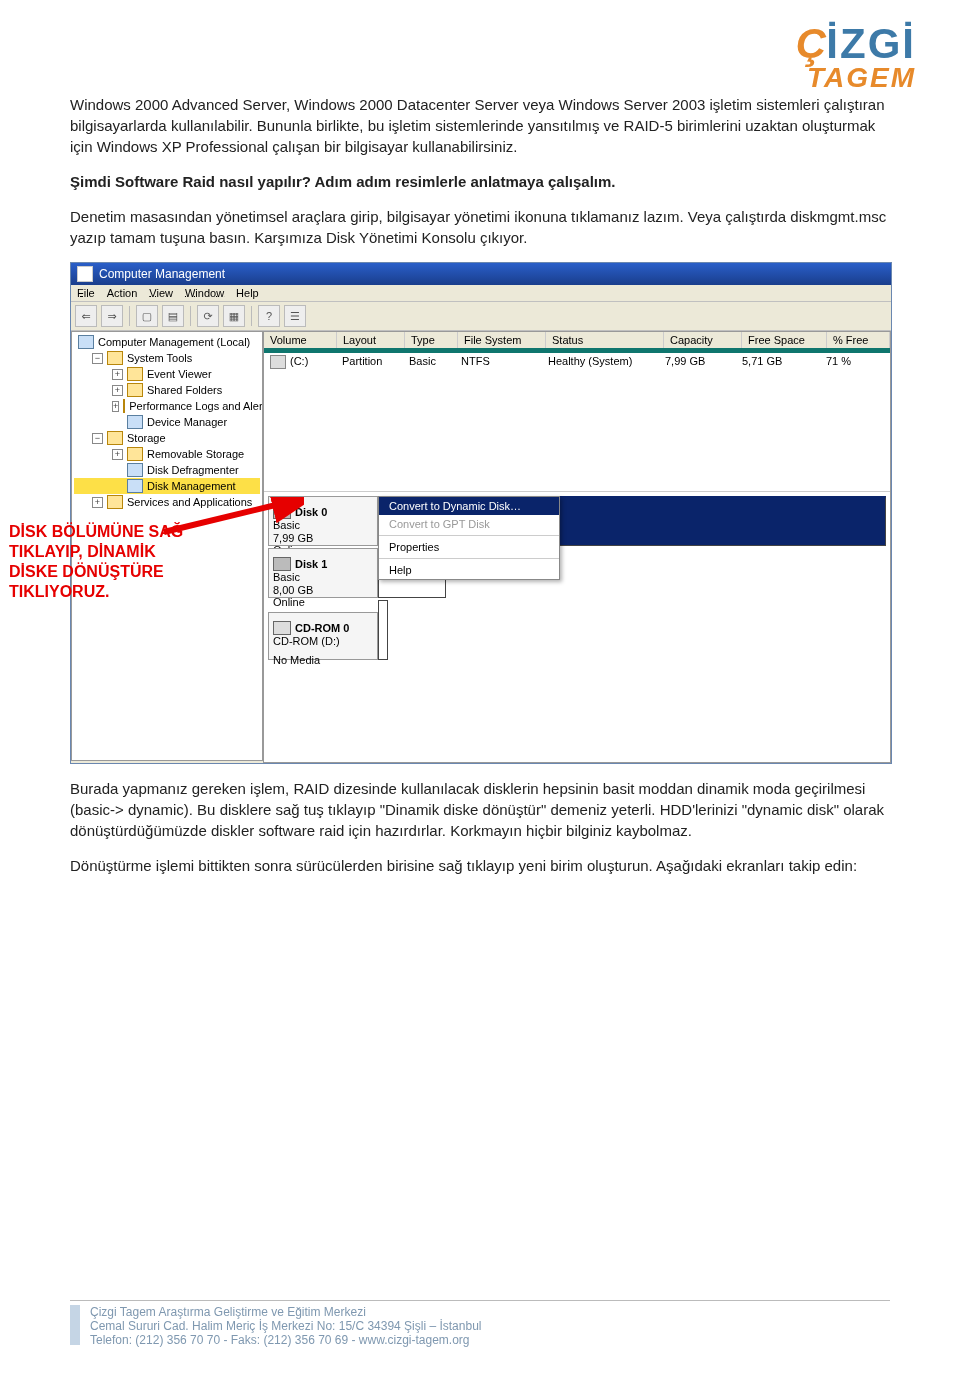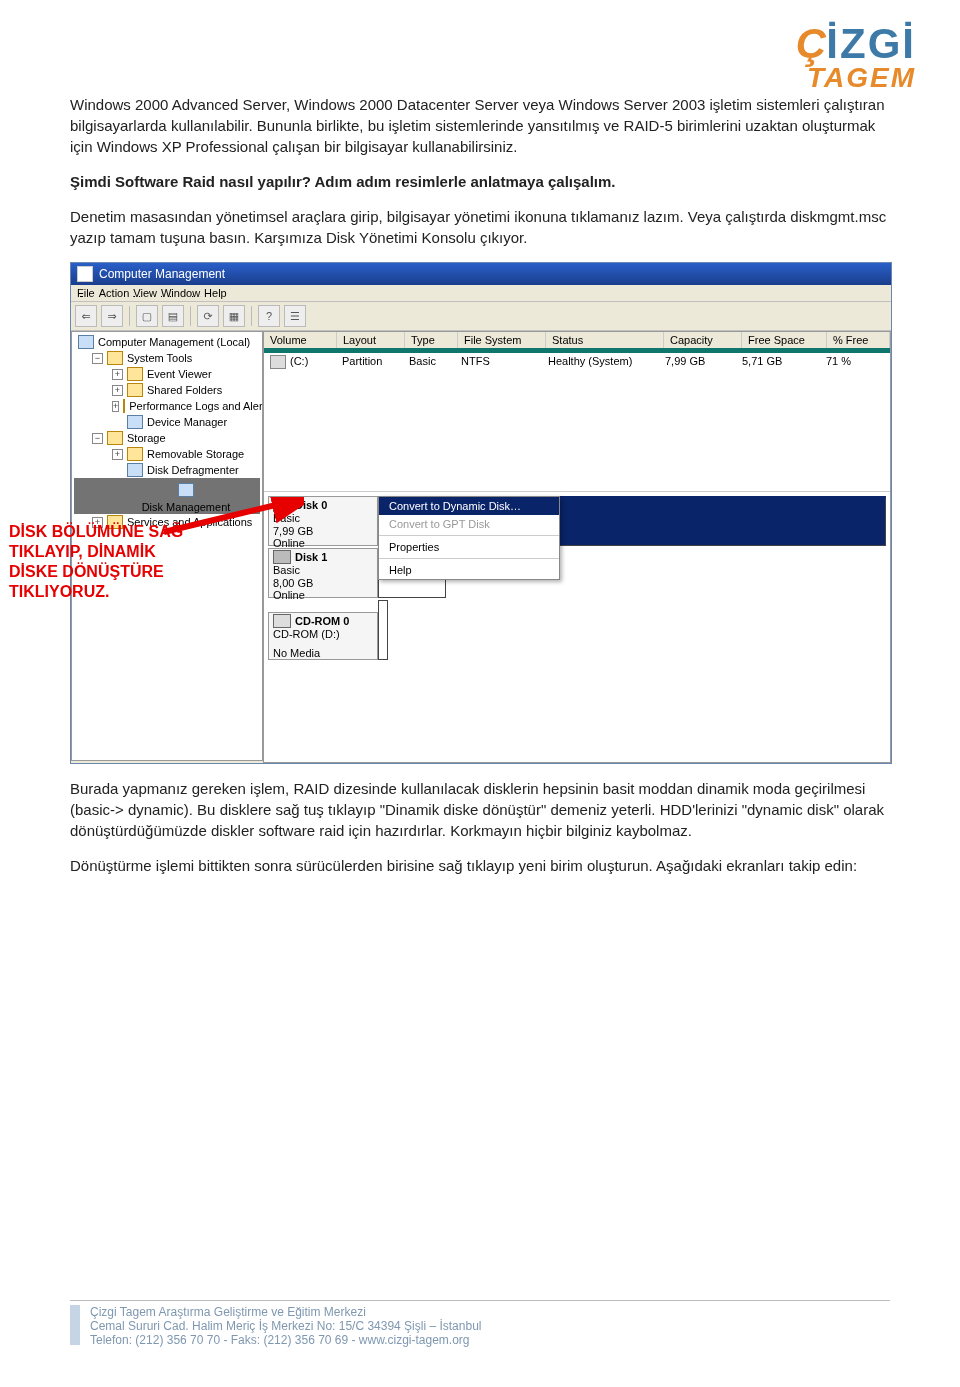--- a/index.html
+++ b/index.html
@@ -72,21 +72,21 @@
   .cm-title .ticon {
     width: 14px; height: 14px;
     background: #fff;
     border: 1px solid #ccc;
     display: inline-block;
   }
   .cm-menubar {
     background: #ece9d8;
     padding: 2px 6px;
     display: flex;
-    gap: 4px;
+    gap: 12px;
     border-bottom: 1px solid #c0c0c0;
   }
   .cm-menubar span { text-decoration: underline; text-underline-offset: -1px; }
   .cm-toolbar {
     background: #ece9d8;
     padding: 3px 4px;
     display: flex;
     gap: 4px;
     border-bottom: 1px solid #c0c0c0;
     align-items: center;
@@ -114,21 +114,21 @@
   }
   .tree-row {
     display: flex;
     align-items: center;
     gap: 4px;
     padding: 1px 0 1px 4px;
     white-space: nowrap;
   }
   .tree-row.l1 { padding-left: 18px; }
   .tree-row.l2 { padding-left: 38px; }
-  .tree-row.sel { background: #737373; flex-direction: column; }
+  .tree-row.sel { background: #fde047; }
   .plusbox, .minusbox {
     width: 9px; height: 9px;
     border: 1px solid #888;
     display:inline-flex;
     align-items:center;
     justify-content:center;
     font-size:9px;
     line-height:1;
     background:#fff;
     color:#444;
@@ -181,21 +181,21 @@
     display:flex;
     align-items:stretch;
     margin: 0 4px 2px 4px;
     height: 50px;
     position: relative;
   }
   .disk-label {
     width: 100px;
     border: 1px solid #999;
     background: #f5f5f5;
-    padding: 1px 4px;
+    padding: 8px 4px;
     font-size: 11px;
     line-height: 1.15;
   }
   .disk-label .dname { font-weight: bold; display:flex;align-items:center;gap:4px; }
   .disk-icon{width:16px;height:12px;background:#bbb;border:1px solid #666;display:inline-block;}
   .disk-bar {
     flex:1;
     display:flex;
   }
   .disk-part {

